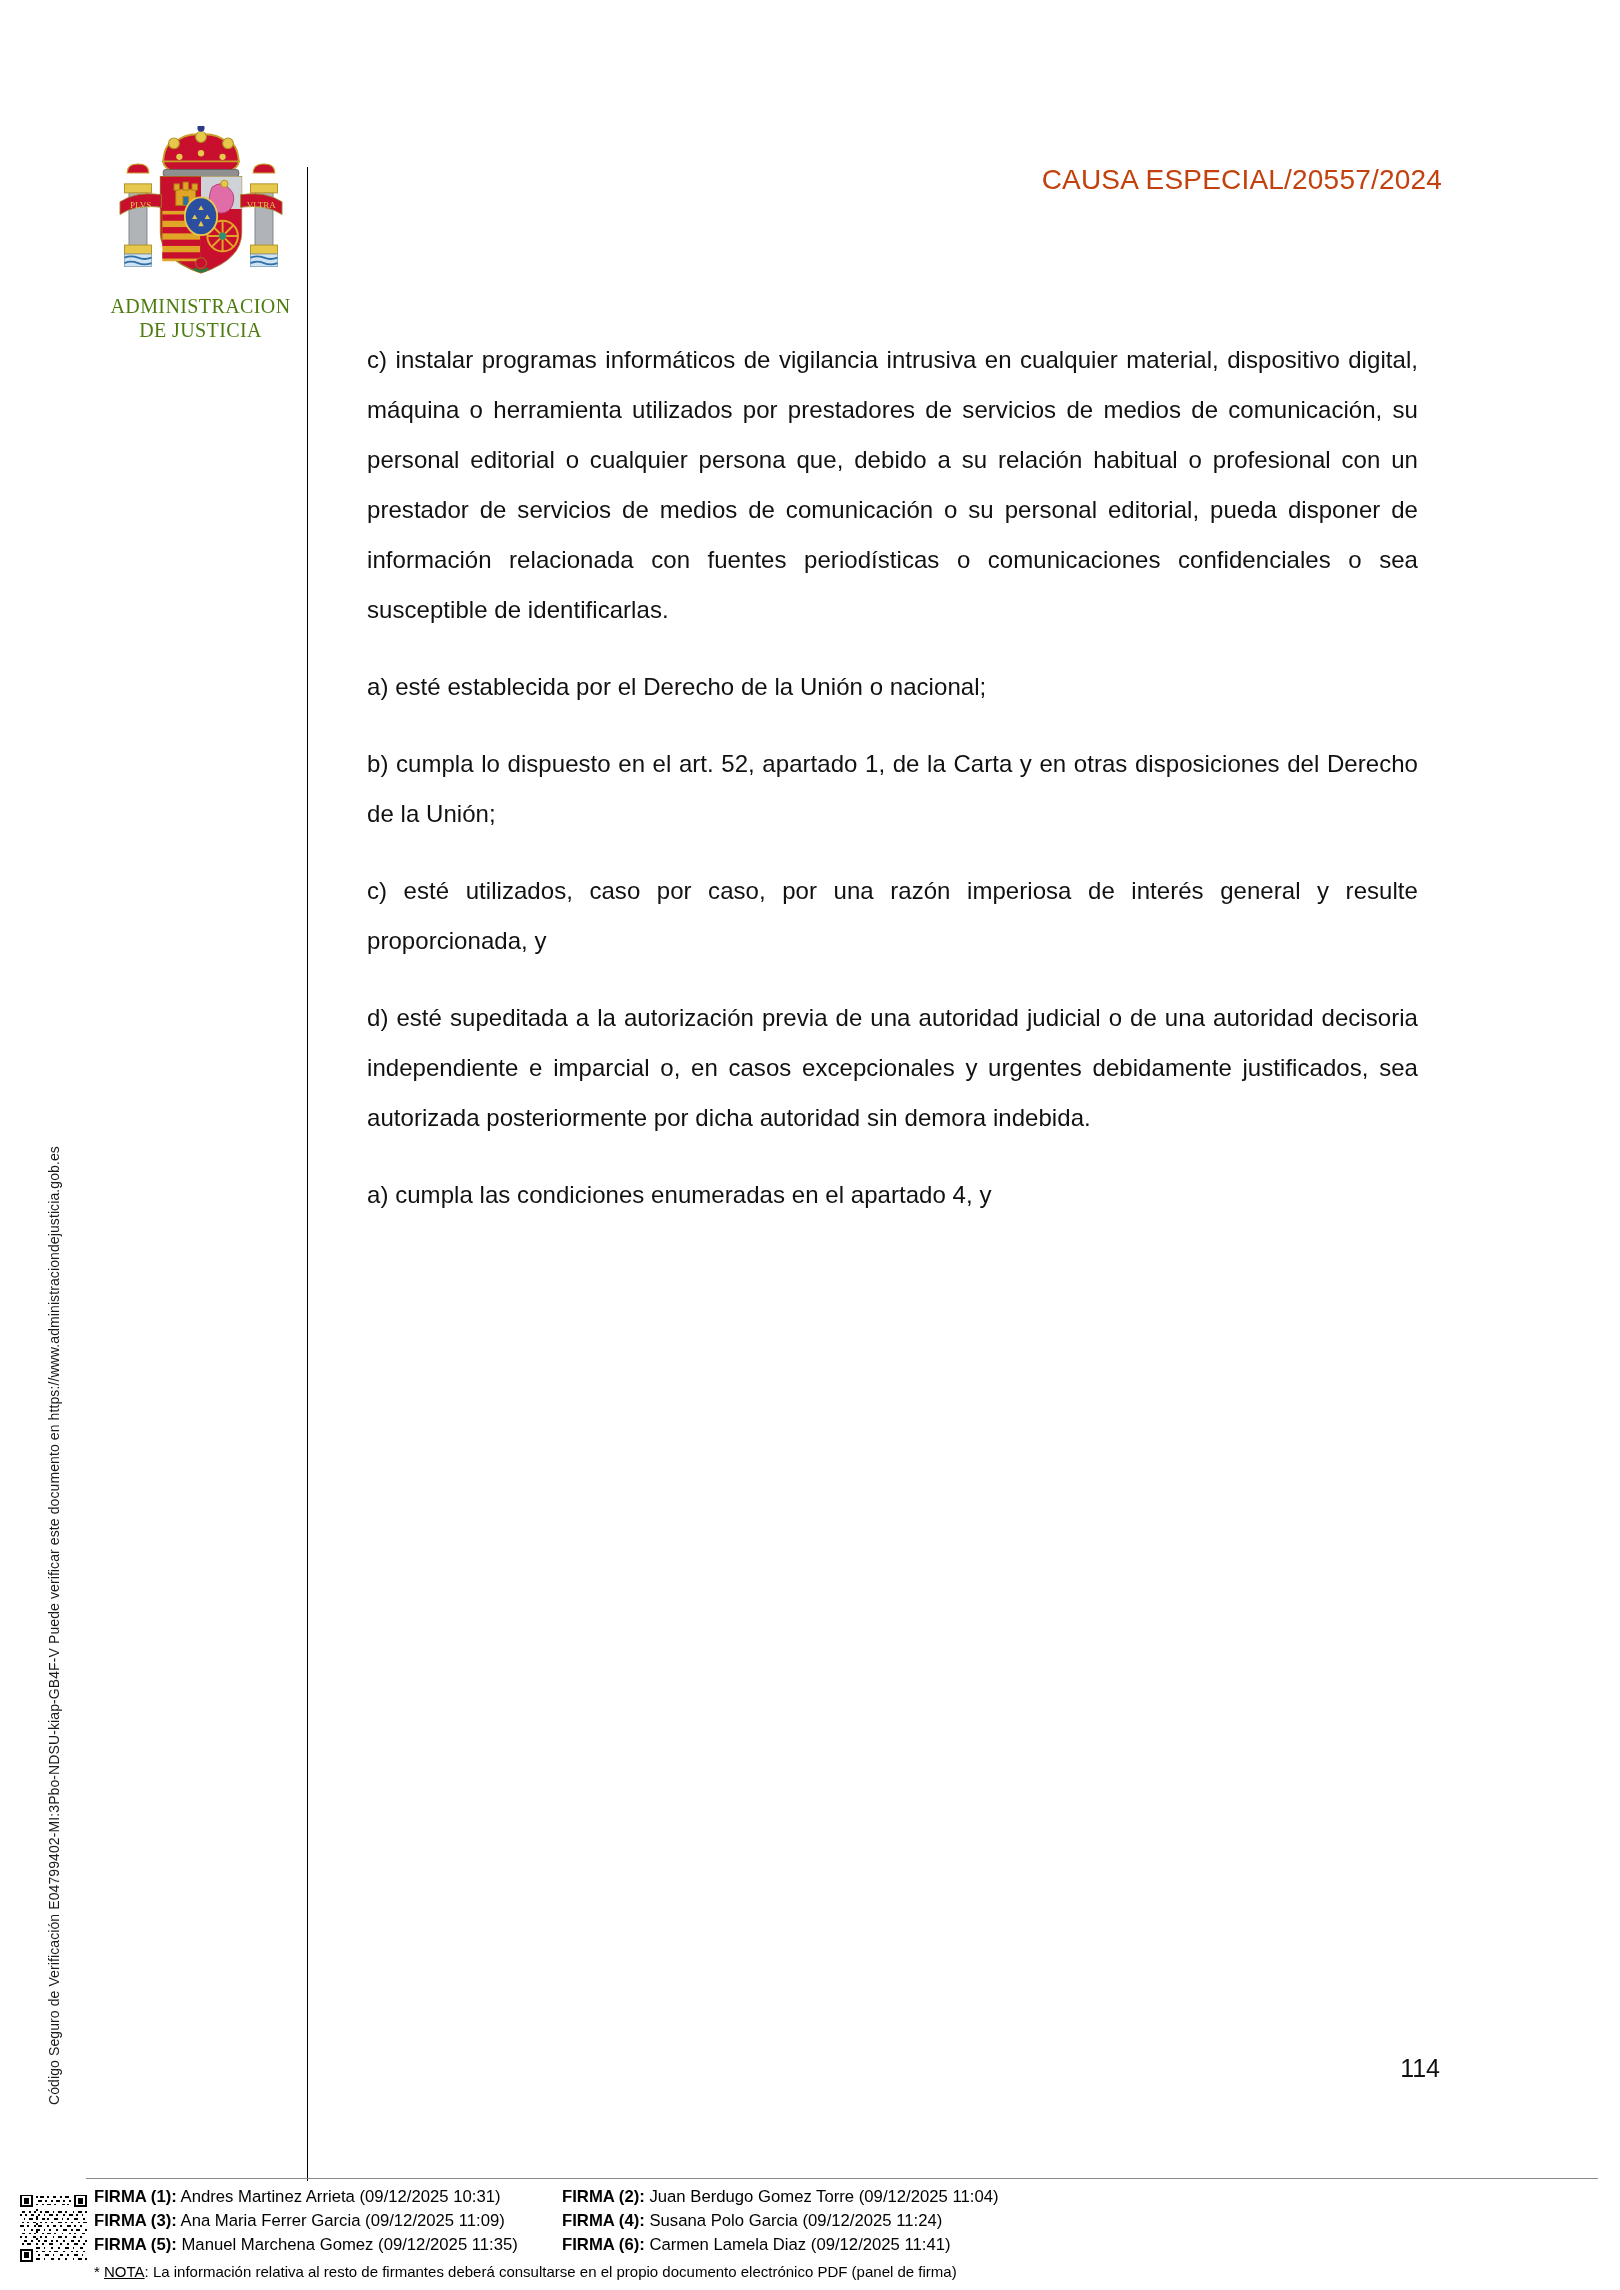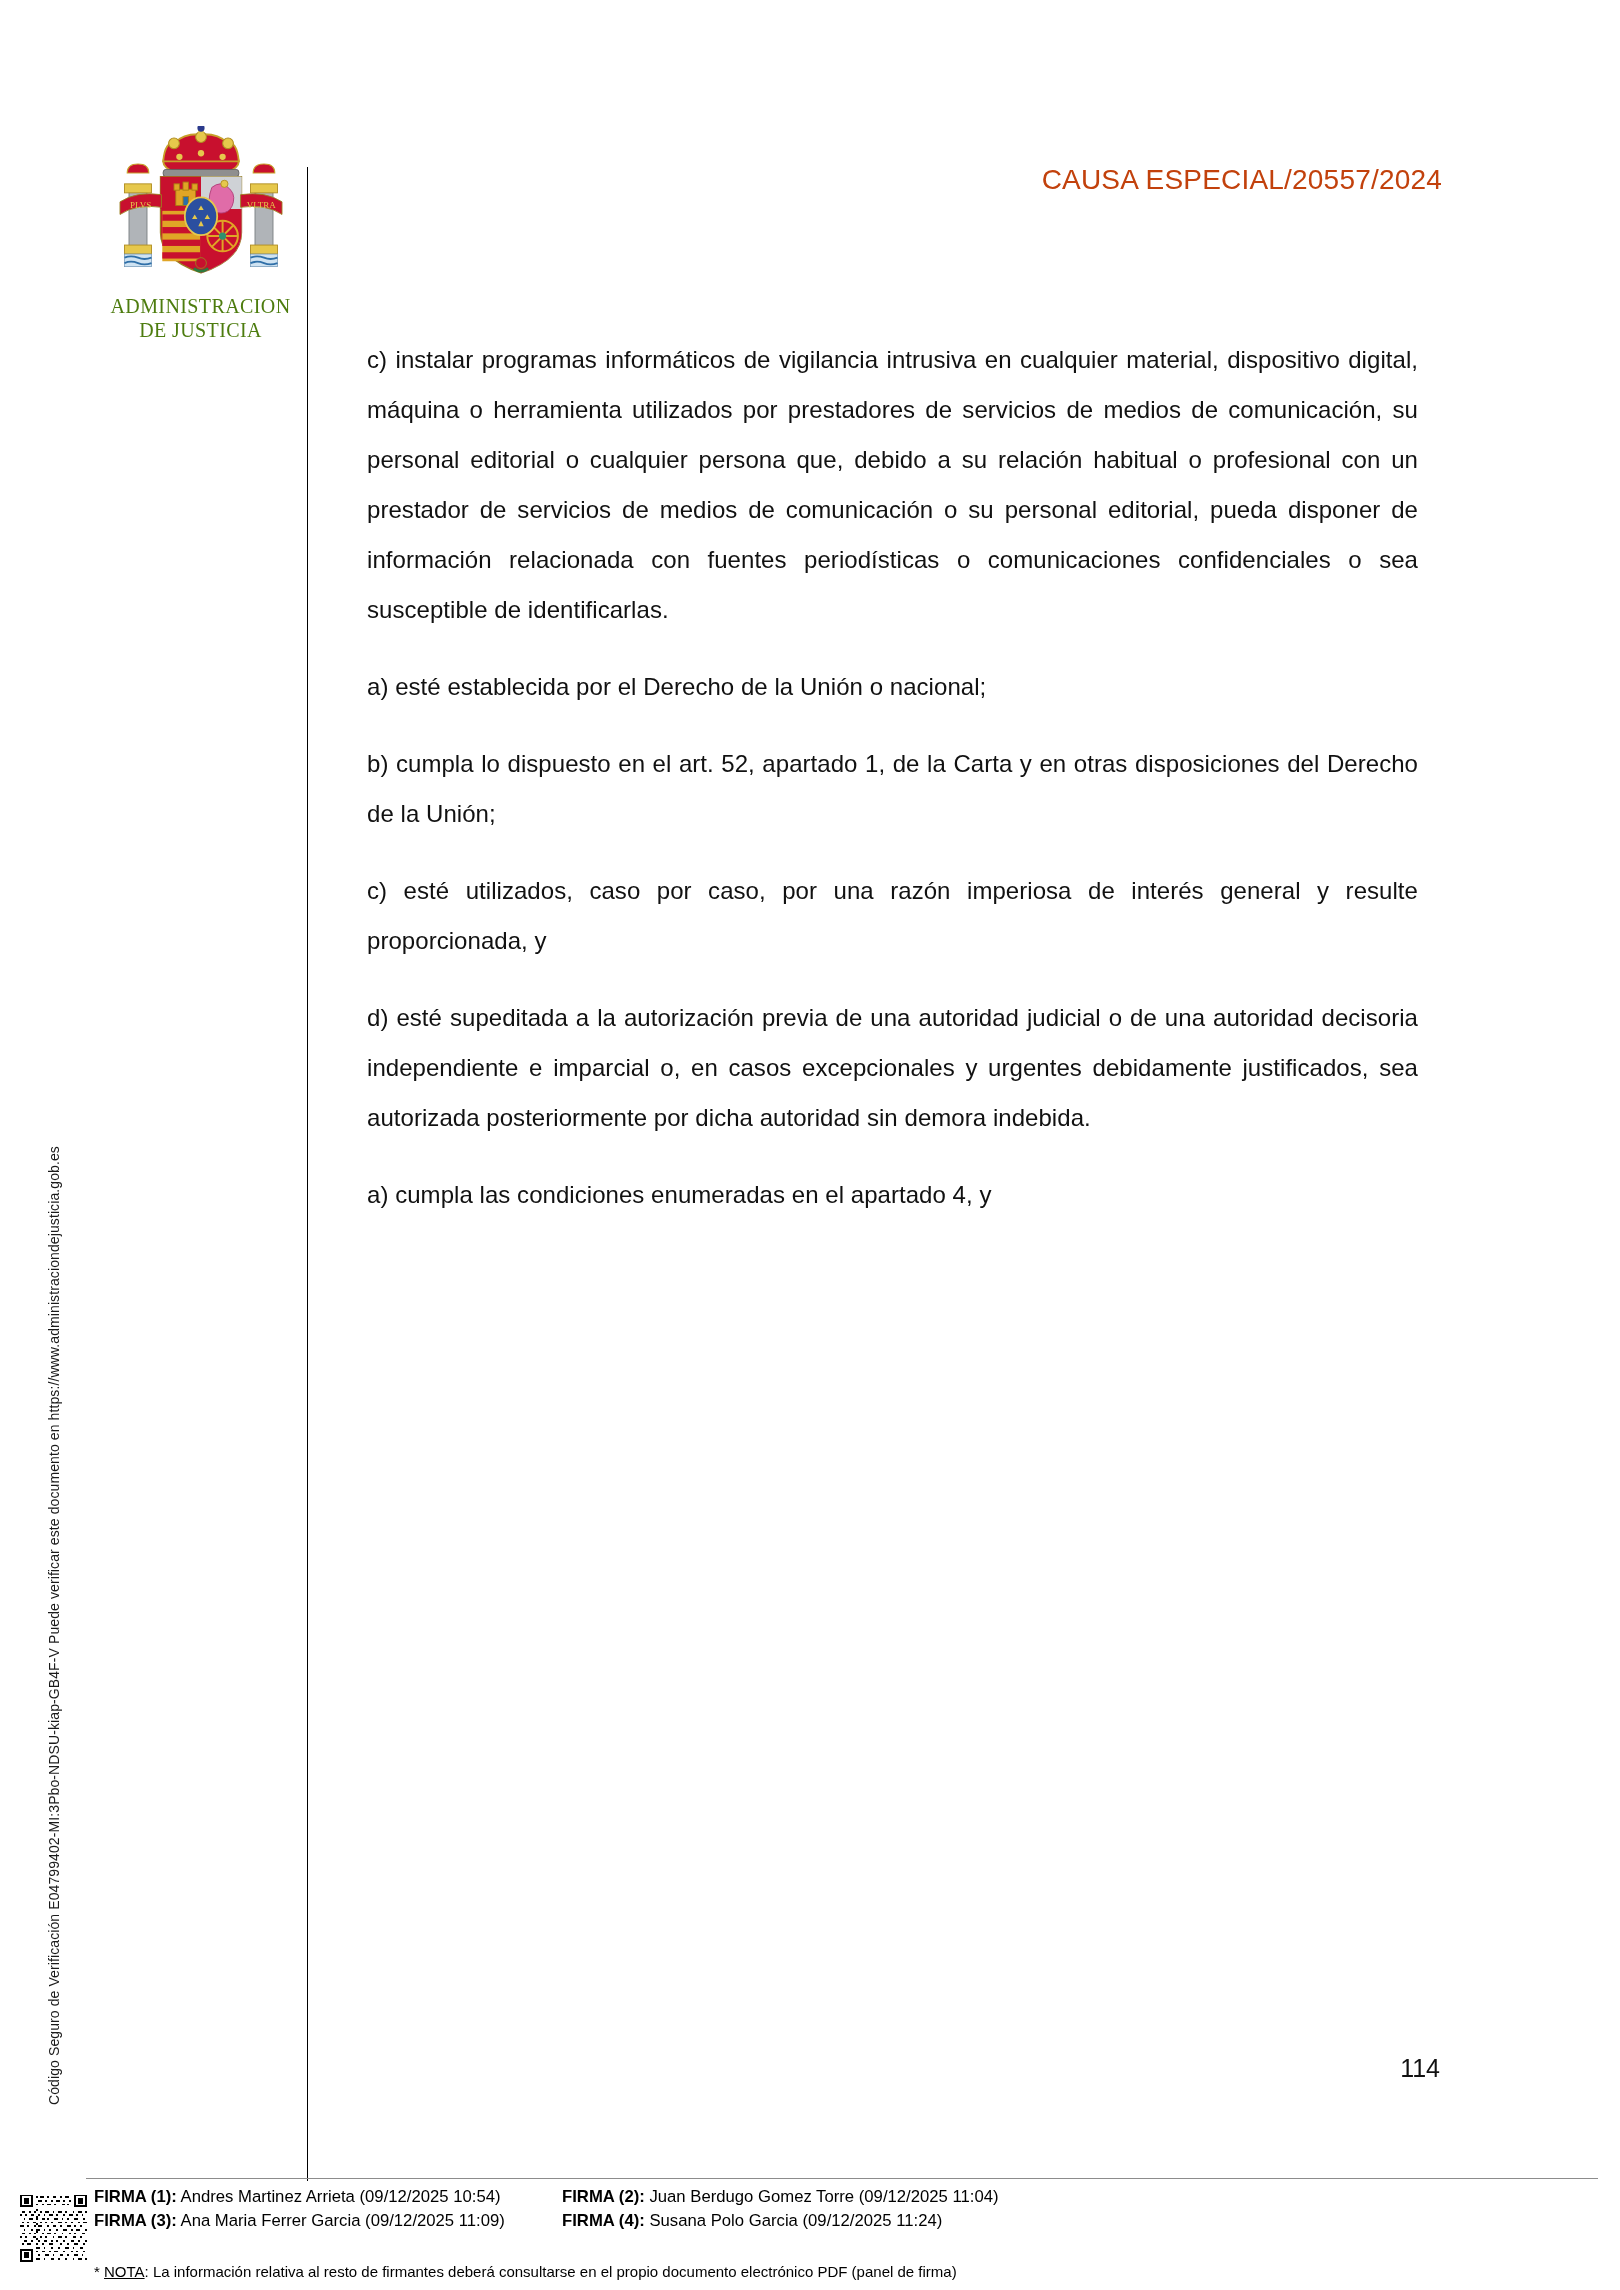--- a/index.html
+++ b/index.html
@@ -448,37 +448,47 @@
         <rect x="9" y="16" width="1" height="1"></rect>
         <rect x="9" y="20" width="1" height="1"></rect>
         <rect x="9" y="24" width="1" height="1"></rect>
     </g>
   </svg>
 
   <div class="firma-grid">
     <div class="firma-row">
       <div class="firma-cell left">
         <span class="firma-label">FIRMA (1):</span>
-        <span>Andres Martinez Arrieta (09/12/2025 10:54)</span>
+        <span>Andres Martinez Arrieta (09/12/2025 10:31)</span>
       </div>
       <div class="firma-cell right">
         <span class="firma-label">FIRMA (2):</span>
         <span>Juan Berdugo Gomez Torre (09/12/2025 11:04)</span>
       </div>
     </div>
     <div class="firma-row">
       <div class="firma-cell left">
         <span class="firma-label">FIRMA (3):</span>
         <span>Ana Maria Ferrer Garcia (09/12/2025 11:09)</span>
       </div>
       <div class="firma-cell right">
         <span class="firma-label">FIRMA (4):</span>
         <span>Susana Polo Garcia (09/12/2025 11:24)</span>
       </div>
     </div>
+    <div class="firma-row">
+      <div class="firma-cell left">
+        <span class="firma-label">FIRMA (5):</span>
+        <span>Manuel Marchena Gomez (09/12/2025 11:35)</span>
+      </div>
+      <div class="firma-cell right">
+        <span class="firma-label">FIRMA (6):</span>
+        <span>Carmen Lamela Diaz (09/12/2025 11:41)</span>
+      </div>
+    </div>
   </div>
 
   <div class="nota">
     <span>* </span><u>NOTA</u><span>: La información relativa al resto de firmantes deberá consultarse en el propio documento electrónico PDF (panel de firma)</span>
   </div>
 
 </div>
 
 
 </body></html>

